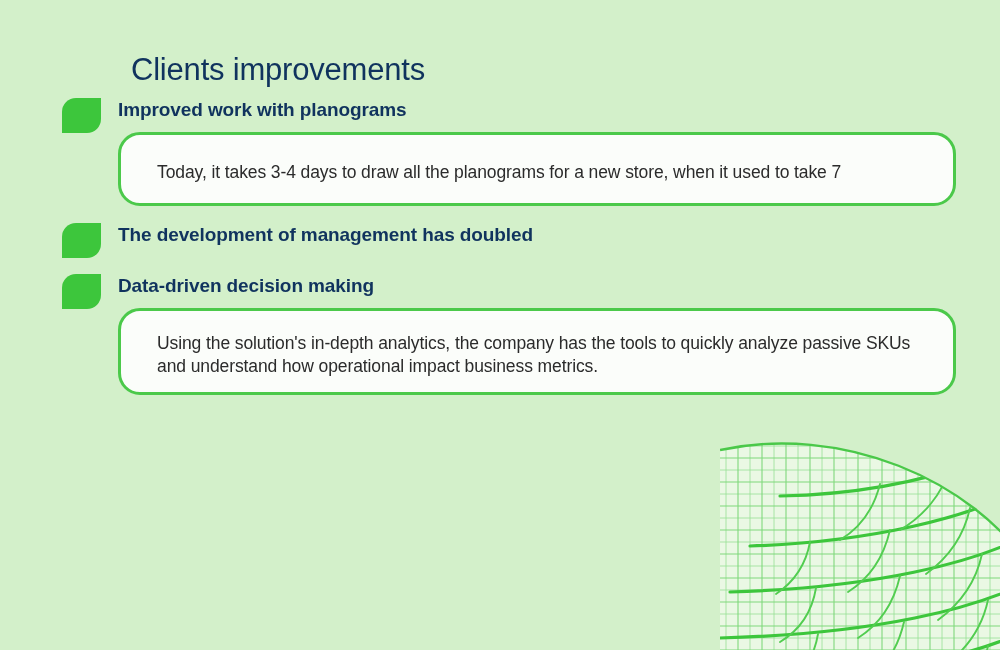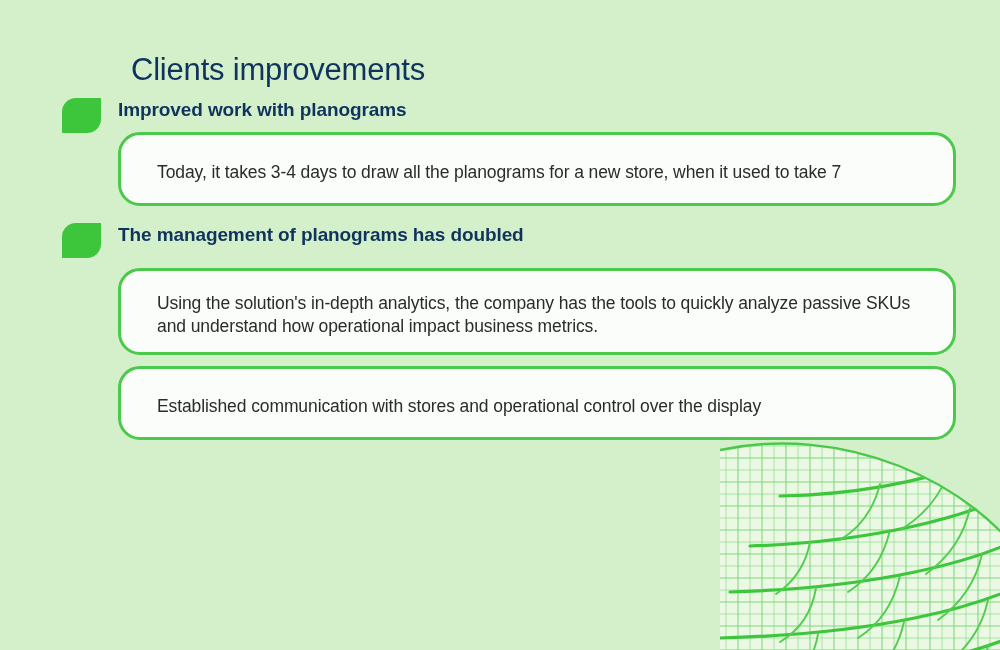--- a/index.html
+++ b/index.html
@@ -192,30 +192,31 @@
         <h2 class="item-title">Improved work with planograms</h2>
       </div>
       <div class="item-card">
         <span class="item-card-text">Today, it takes 3-4 days to draw all the planograms for a new store, when it used to take 7</span>
       </div>
     </div>
 
     <div class="item">
       <div class="item-head">
         <span class="leaf-marker"></span>
-        <h2 class="item-title">The management of planograms has doubled</h2>
-      </div>
-    </div>
-
-    <div class="item">
+        <h2 class="item-title">The development of management has doubled</h2>
+      </div>
+    </div>
+
+    <div class="item">
+      <div class="item-head">
+        <span class="leaf-marker"></span>
+        <h2 class="item-title">Data-driven decision making</h2>
+      </div>
       <div class="item-card">
         <span class="item-card-text">Using the solution's in-depth analytics, the company has the tools to quickly analyze passive SKUs and understand how operational impact business metrics.</span>
       </div>
     </div>
 
     <div class="item">
-      <div class="item-card">
-        <span class="item-card-text">Established communication with stores and operational control over the display</span>
-      </div>
     </div>
 
   </div>
 </div>
 
 </body></html>

